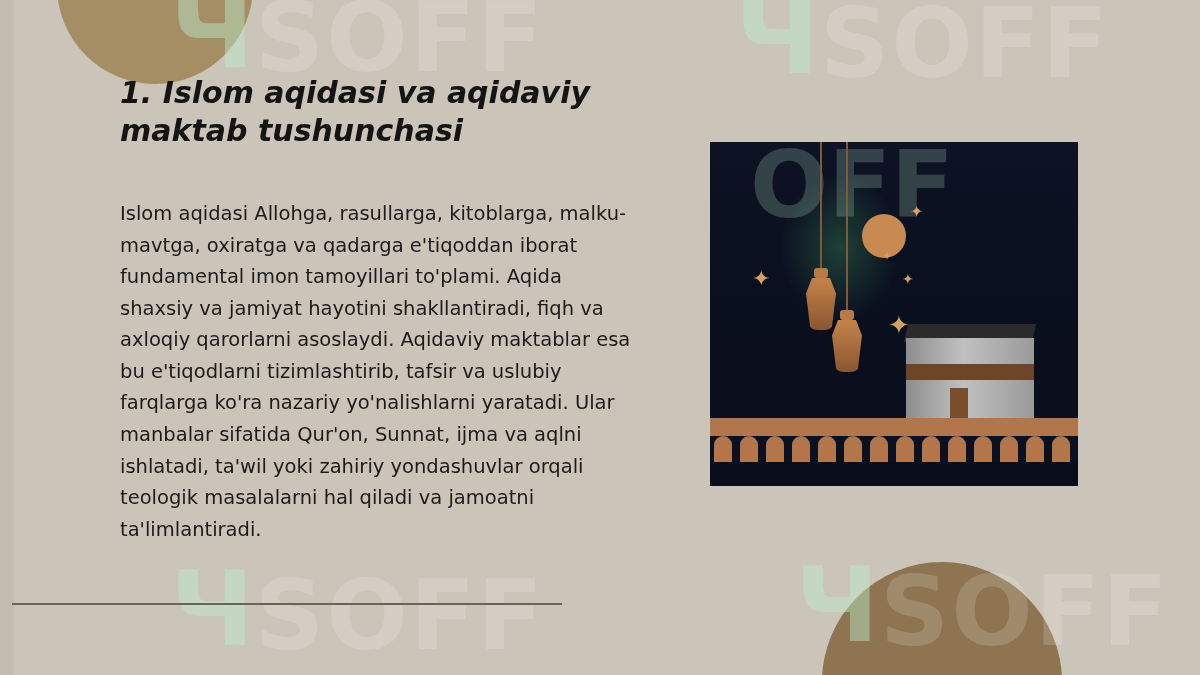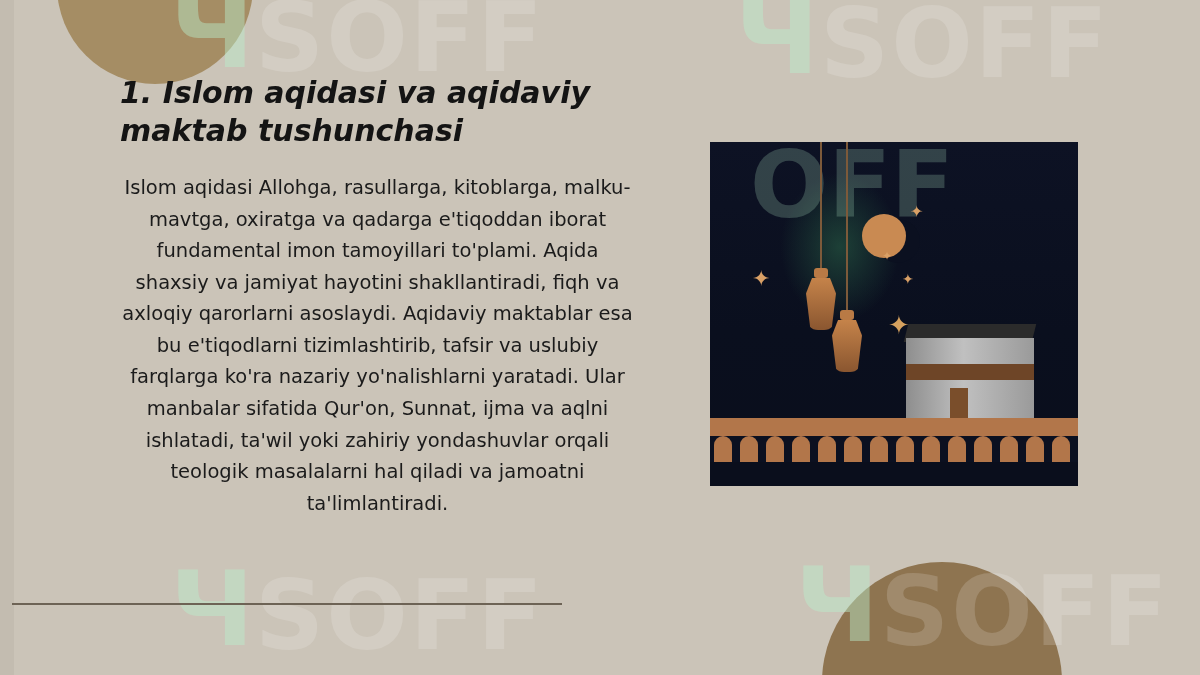--- a/index.html
+++ b/index.html
@@ -80,26 +80,25 @@
     font-size: 30px;
     font-weight: 700;
     font-style: italic;
     line-height: 1.28;
     color: #141414;
   }
   
   .body-text {
     position: absolute;
     left: 120px;
-    top: 172px;
+    top: 198px;
     width: 515px;
     font-size: 19.5px;
     line-height: 1.62;
     color: #1b1b1b;
-    text-align: center;
   }
   
   .bottom-rule {
     position: absolute;
     left: 12px;
     top: 603px;
     width: 550px;
     height: 2px;
     background: #6d6355;
   }

